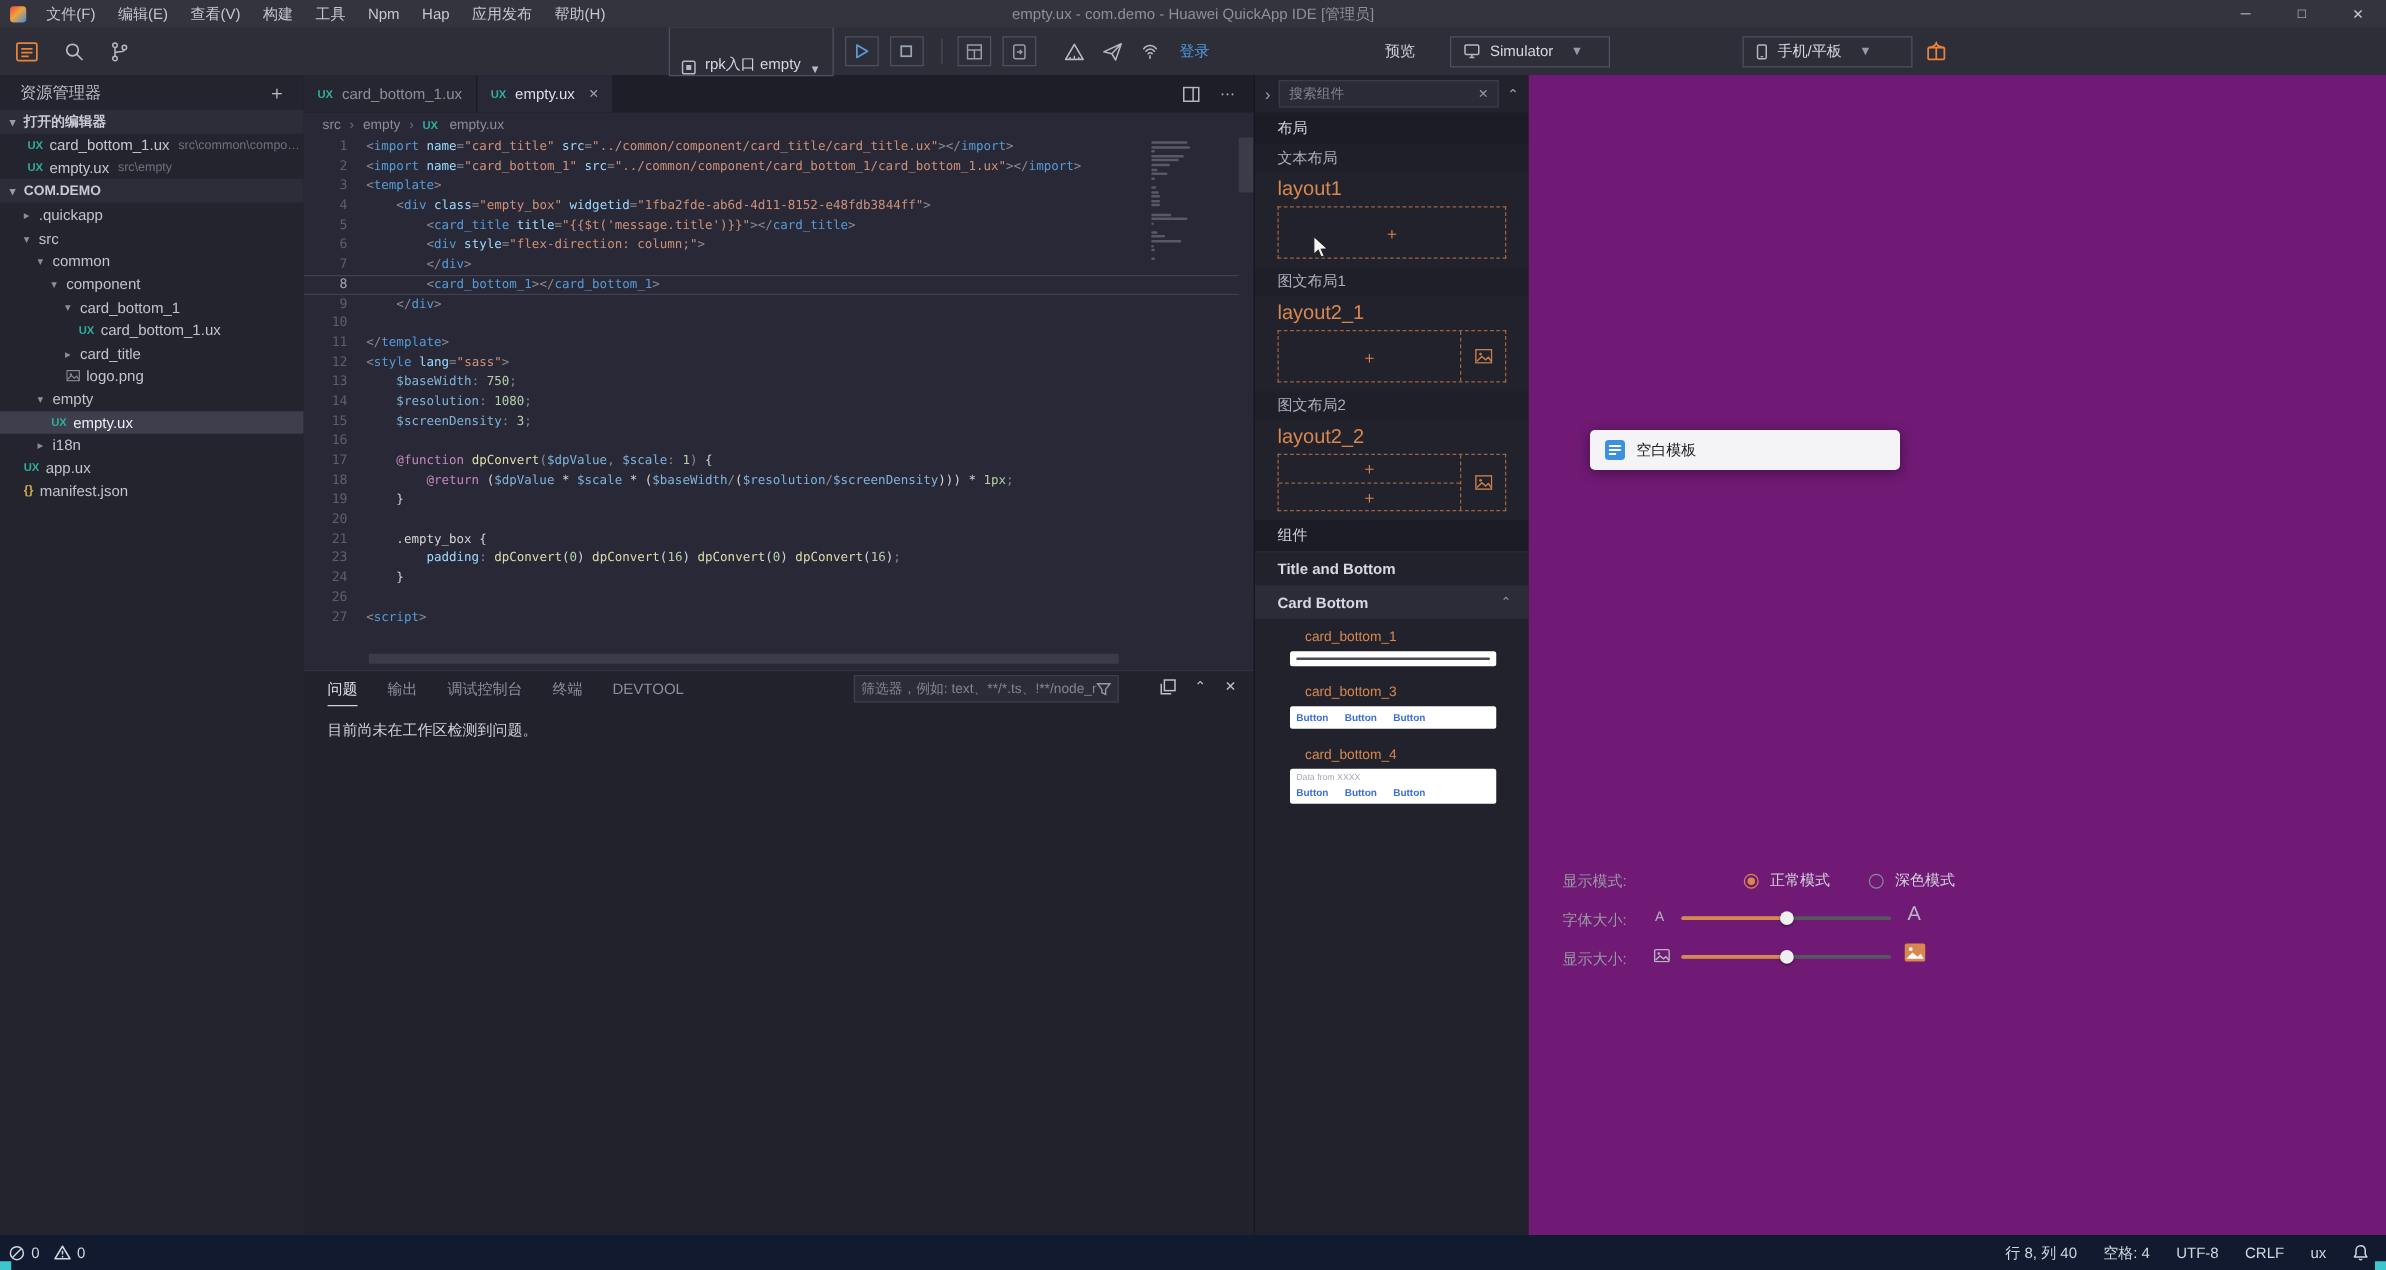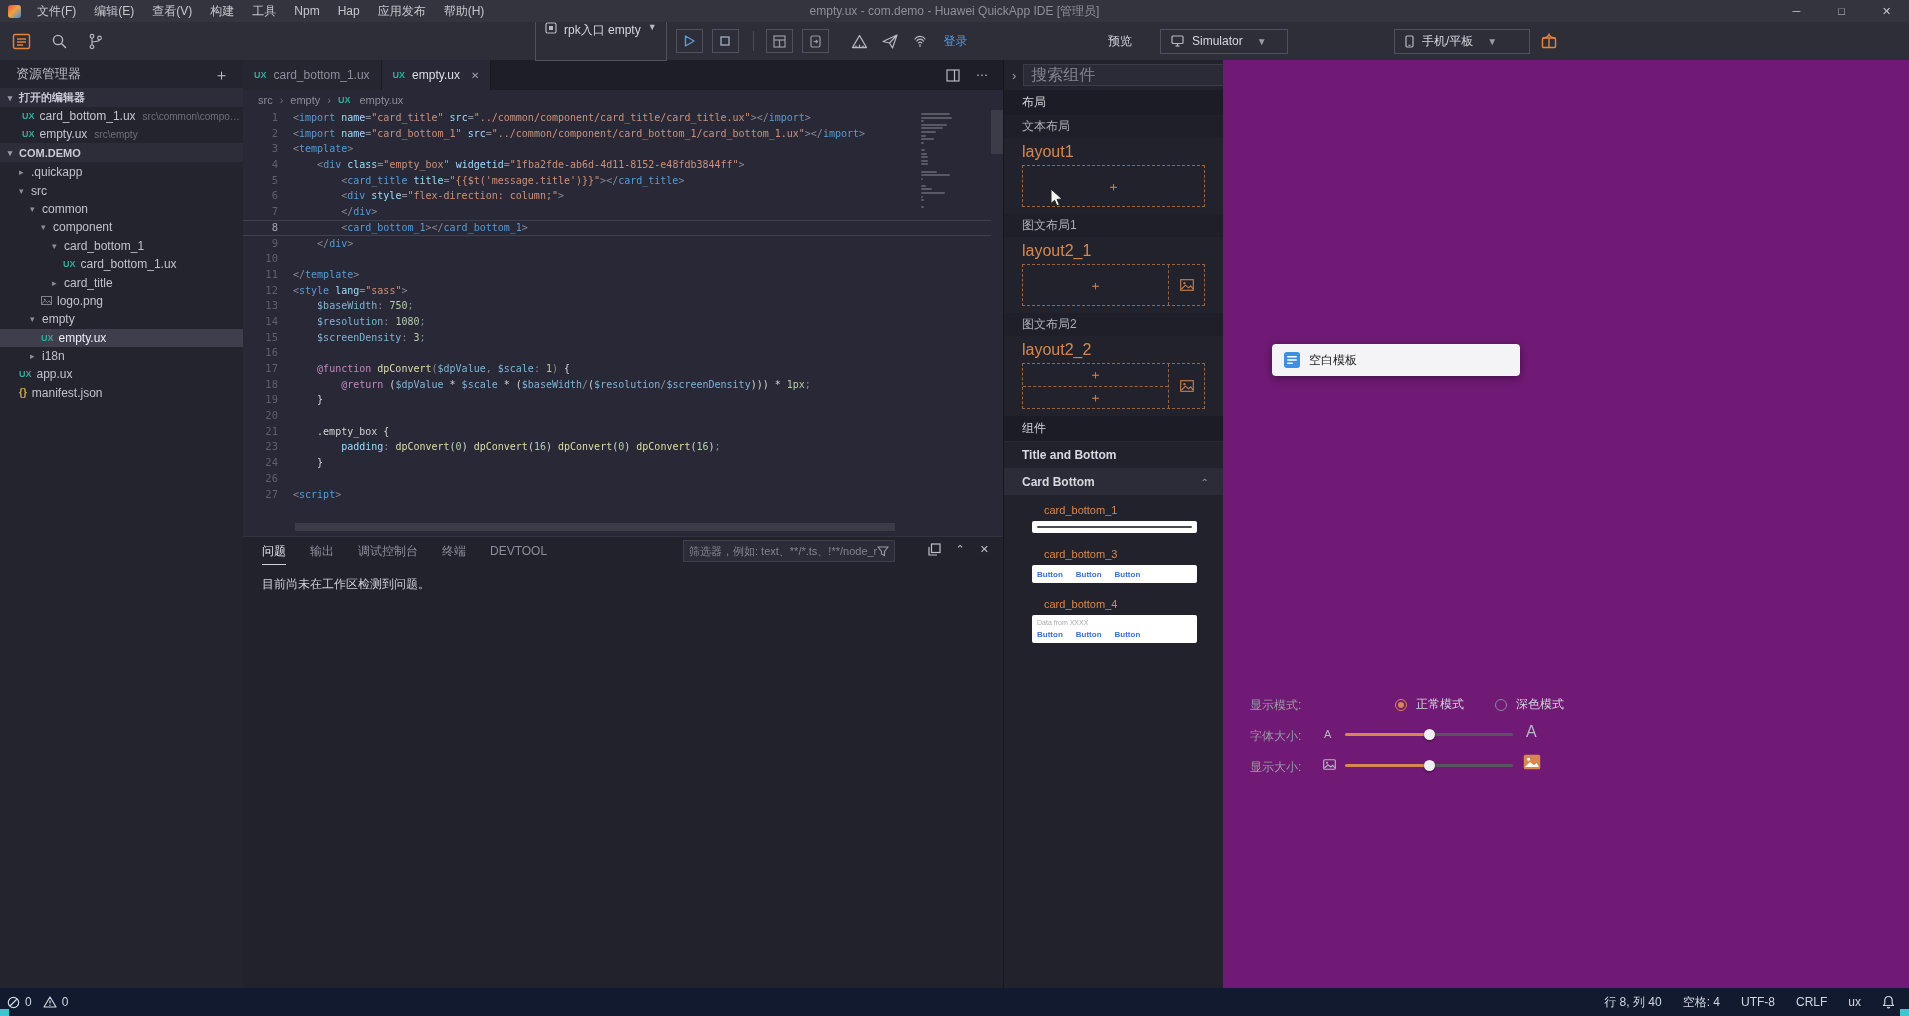--- a/index.html
+++ b/index.html
@@ -13,21 +13,21 @@
   .app-logo{width:13px;height:13px;margin:0 7px 0 8px;border-radius:3px;background:linear-gradient(135deg,#e84c3d 0%,#f0a33c 45%,#3d8fe0 100%)}
   .menu-item{padding:0 9px;line-height:22px;color:#c6c6ce;font-size:12px;white-space:nowrap}
   .win-title{position:absolute;left:50%;transform:translateX(-50%);color:#8f8f99;font-size:12px;white-space:nowrap}
   .win-controls{margin-left:auto;display:flex;height:22px}
   .win-btn{width:45px;display:flex;align-items:center;justify-content:center;color:#c6c6ce;font-size:11px}
 
   
   .toolbar{position:absolute;left:0;top:22px;right:0;height:38px;background:#2e2e39;z-index:19}
   .tb-left{position:absolute;left:8px;top:0;height:38px;display:flex;align-items:center;gap:20px;padding-left:4px}
   .tb-center{position:absolute;left:535px;top:0;height:38px;display:flex;align-items:center}
-  .entry-select{display:flex;align-items:flex-start;gap:7px;border:1px solid #50505e;height:40px;padding:0 9px;color:#d6d6de;white-space:nowrap}
+  .entry-select{display:flex;align-items:flex-end;gap:7px;border:1px solid #50505e;height:40px;padding:0 9px;color:#d6d6de;white-space:nowrap}
   .tb-btn{width:27px;height:24px;border:1px solid #50505e;display:flex;align-items:center;justify-content:center;margin-left:9px}
   .tb-sep{width:1px;height:20px;background:#4a4a56;margin:0 12px 0 14px}
   .tb-plain{margin-left:14px;display:flex;align-items:center}
   .login-link{margin-left:16px;color:#4f9ce8}
   .tb-right{position:absolute;left:1108px;top:0;height:38px;display:flex;align-items:center}
   .preview-btn{color:#d2d2da;margin-right:28px}
   .tb-select{display:flex;align-items:center;gap:8px;border:1px solid #50505e;height:25px;padding:0 10px;color:#d6d6de;white-space:nowrap}
   .tb-select .chev{margin-left:6px;color:#9a9aa6;font-size:10px}
   .sim-select{width:128px}
   .dev-select{width:136px;margin-left:106px}
@@ -83,21 +83,21 @@
   .filter-box input{flex:1;background:transparent;border:none;outline:none;color:#c8c8d0;font-size:11px;font-family:"Liberation Sans",sans-serif;min-width:0}
   .filter-box input::placeholder{color:#84848f}
   .panel-actions{position:absolute;right:14px;top:6px;display:flex;align-items:center;gap:15px;color:#c0c0ca}
   .panel-msg{padding:11px 0 0 19px;color:#cfcfd8;font-size:12px}
 
   
   .comp-panel{position:absolute;left:1003px;top:60px;width:220px;bottom:28px;background:#22222d;border-left:1px solid #16161d;overflow:hidden}
   .cp-top{height:30px;display:flex;align-items:center;padding:0 8px;gap:7px}
   .cp-arrow{color:#a2a2ae;font-size:13px}
   .cp-search{flex:1;height:22px;background:#2b2b37;border:1px solid #3c3c49;display:flex;align-items:center;padding:0 7px}
-  .cp-search input{flex:1;background:transparent;border:none;outline:none;color:#c8c8d0;font-size:16px;font-family:"Liberation Sans",sans-serif;min-width:0}
+  .cp-search input{flex:1;background:transparent;border:none;outline:none;color:#c8c8d0;font-size:11px;font-family:"Liberation Sans",sans-serif;min-width:0}
   .cp-search input::placeholder{color:#84848f}
   .cp-search .x{color:#9a9aa6;font-size:10px;margin-left:4px}
   .cp-collapse{color:#a2a2ae;font-size:11px}
   .cp-header{height:25px;background:#1c1c26;display:flex;align-items:center;padding-left:18px;color:#d2d2da;font-size:12px}
   .cp-subheader{height:23px;background:#1f1f2a;display:flex;align-items:center;padding-left:18px;color:#b0b0bb;font-size:12px}
   .cp-orange{color:#d8884f;font-size:16px;padding:5px 0 3px 18px}
   .dash-box{margin:1px 18px 7px 18px;border:1px dashed #9a6440;height:42px;display:flex;align-items:stretch}
   .dash-cell{flex:1;display:flex;align-items:center;justify-content:center}
   .dash-img{width:36px;border-left:1px dashed #9a6440;display:flex;align-items:center;justify-content:center}
   .dash-col{flex:1;display:flex;flex-direction:column}
@@ -326,21 +326,21 @@
         <span class="tlabel">card_bottom_1</span>
       </div>
       <div class="tree-row" style="padding-left: 63px;">
         <span class="ux-badge">UX</span>
         <span class="tlabel">card_bottom_1.ux</span>
       </div>
       <div class="tree-row" style="padding-left: 52px;">
         <span class="chev">▸</span>
         <span class="tlabel">card_title</span>
       </div>
-      <div class="tree-row" style="padding-left: 41px;">
+      <div class="tree-row" style="padding-left: 53px;">
         <span class="img-ico">
           <svg width="11" height="11" viewBox="0 0 12 12">
             <rect x="0.6" y="1.6" width="10.8" height="8.8" fill="none" stroke="#8a8a95"></rect>
             <circle cx="4" cy="5" r="1" fill="#8a8a95"></circle>
             <path d="M1 9.4 L4.5 6 L7 8.2 L9 6.4 L11 9.4" fill="none" stroke="#8a8a95"></path>
           </svg>
         </span>
         <span class="tlabel">logo.png</span>
       </div>
       <div class="tree-row" style="padding-left: 30px;">

